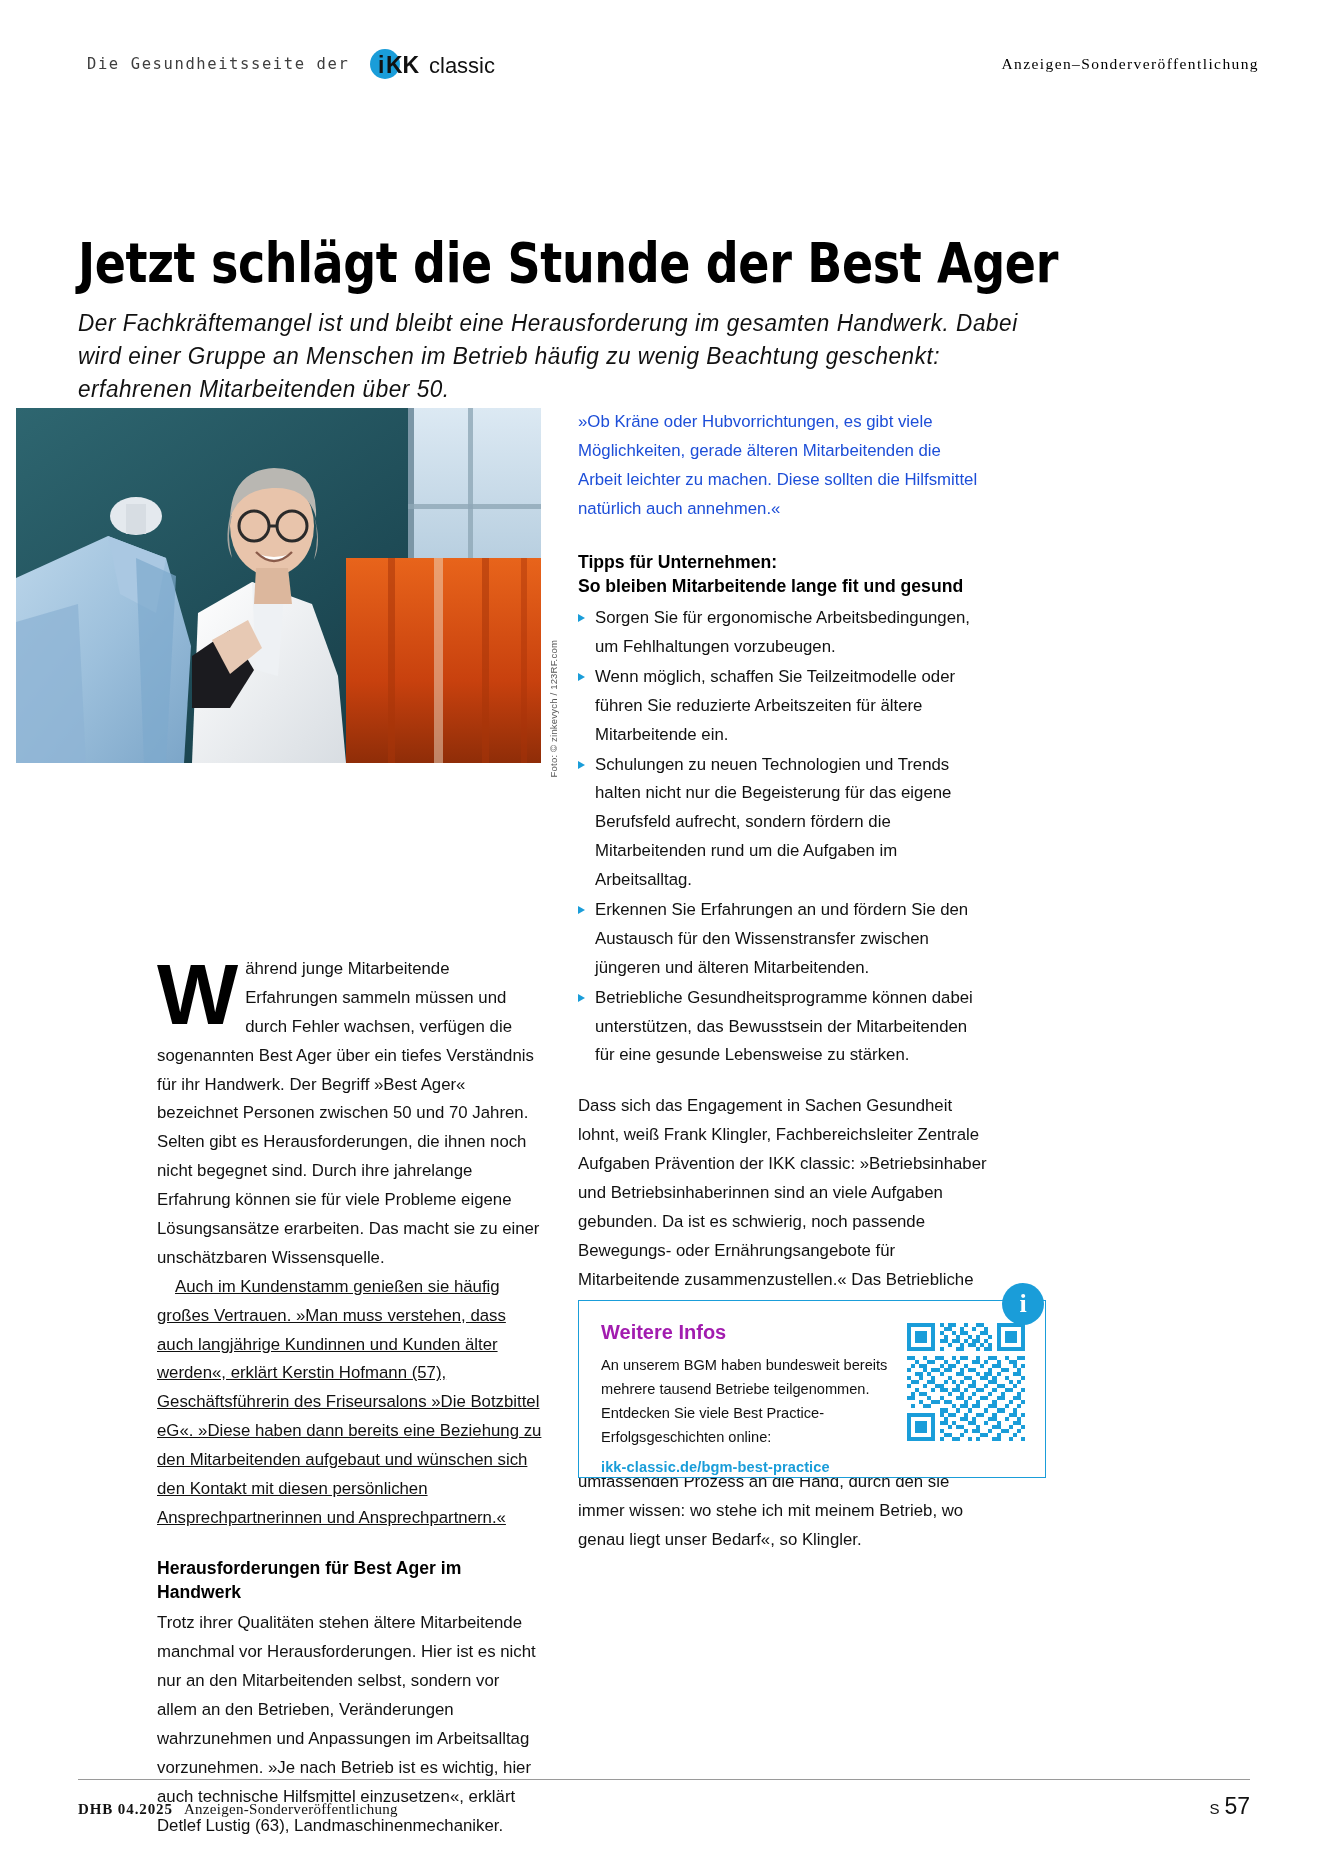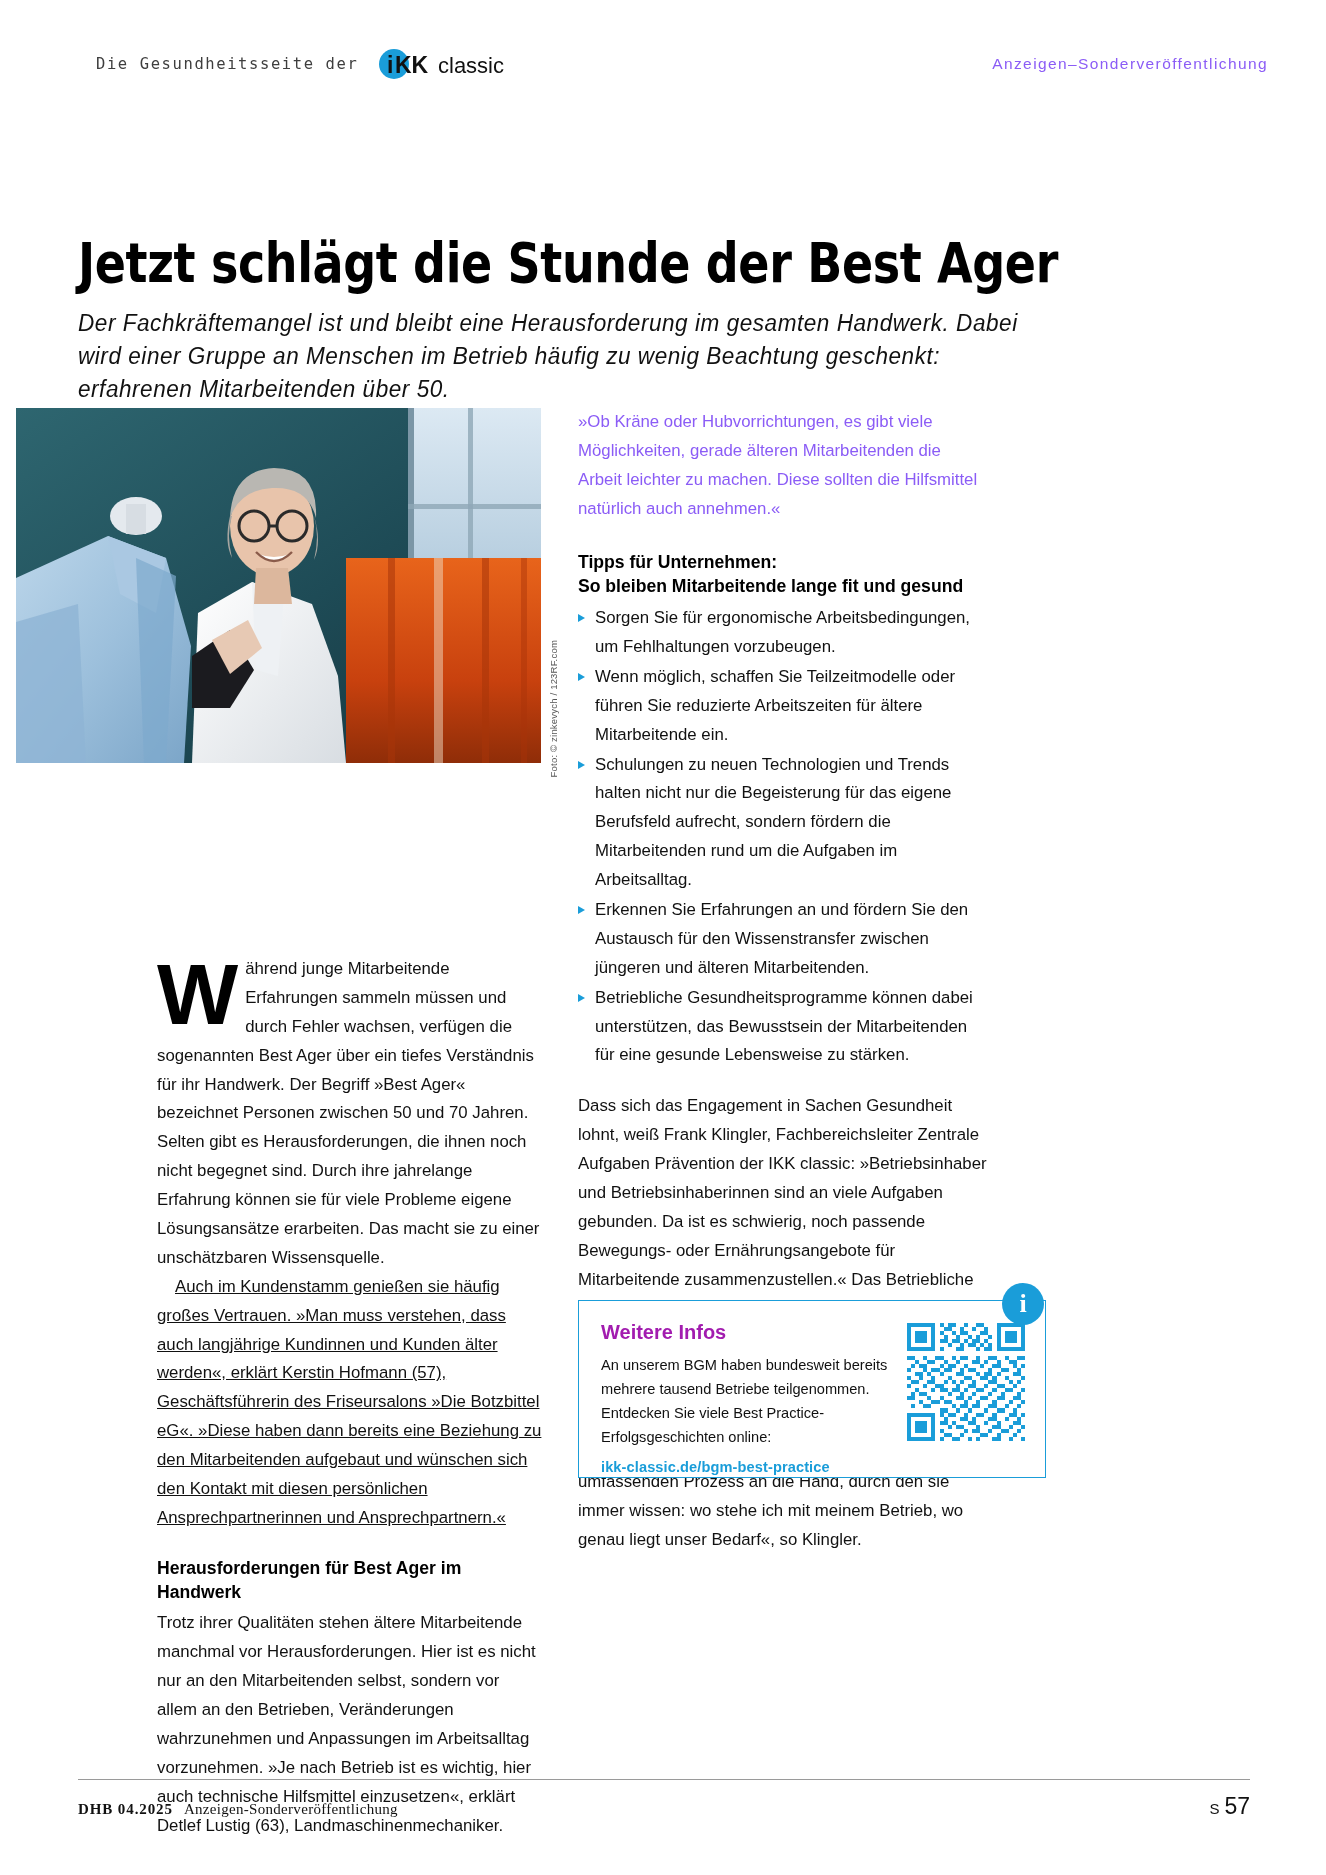--- a/index.html
+++ b/index.html
@@ -17,45 +17,45 @@
     width: 1326px;
     height: 1875px;
     background: #ffffff;
     overflow: hidden;
     box-sizing: border-box;
   }
 
   
   .masthead {
     position: absolute;
-    left: 96px;
+    left: 87px;
     top: 44px;
     width: 1172px;
     height: 40px;
     display: flex;
     align-items: center;
     justify-content: space-between;
   }
   .masthead-left {
     display: flex;
     align-items: center;
     gap: 18px;
   }
   .masthead-kicker {
     font-family: "DejaVu Sans Mono", monospace;
     font-size: 15.5px;
     letter-spacing: 1.6px;
     color: #3e3e3e;
     white-space: nowrap;
   }
   .masthead-right {
-    font-family: Liberation Sans, sans-serif;
+    font-family: Liberation Serif, serif;
     font-size: 15.5px;
     letter-spacing: 1.4px;
-    color: #8b5cf6;
+    color: #000000;
     white-space: nowrap;
   }
 
   
   .ikk-logo {
     display: inline-flex;
     align-items: center;
     position: relative;
     height: 30px;
   }
@@ -167,21 +167,21 @@
     font-size: 17.6px;
     line-height: 1.35;
     color: #000000;
     margin: 24px 0 5px 0;
   }
 
   .pull-quote {
     font-family: "Liberation Sans Narrow", "Liberation Sans", sans-serif;
     font-size: 16.8px;
     line-height: 1.72;
-    color: #8b5cf6;
+    color: #1d4ed8;
     margin: 0 0 26px 0;
   }
 
   .tips-title {
     font-family: "Liberation Sans Narrow", "Liberation Sans", sans-serif;
     font-weight: 700;
     font-size: 17.6px;
     line-height: 1.38;
     color: #000000;
     margin: 0 0 6px 0;

